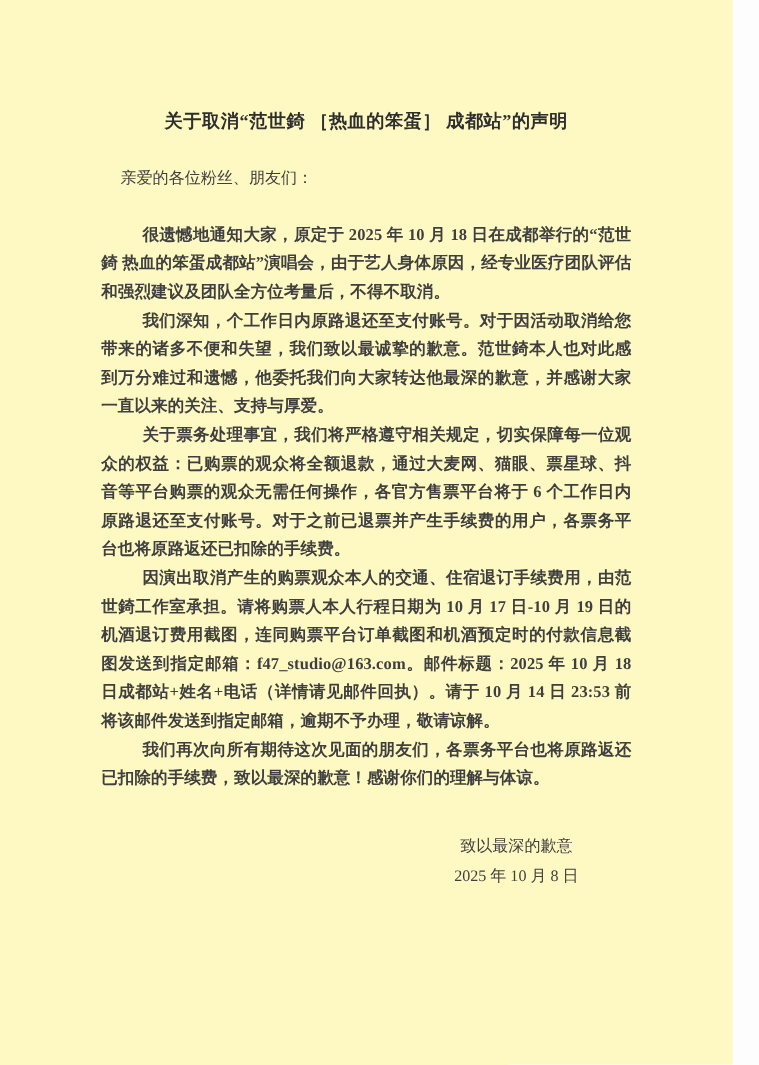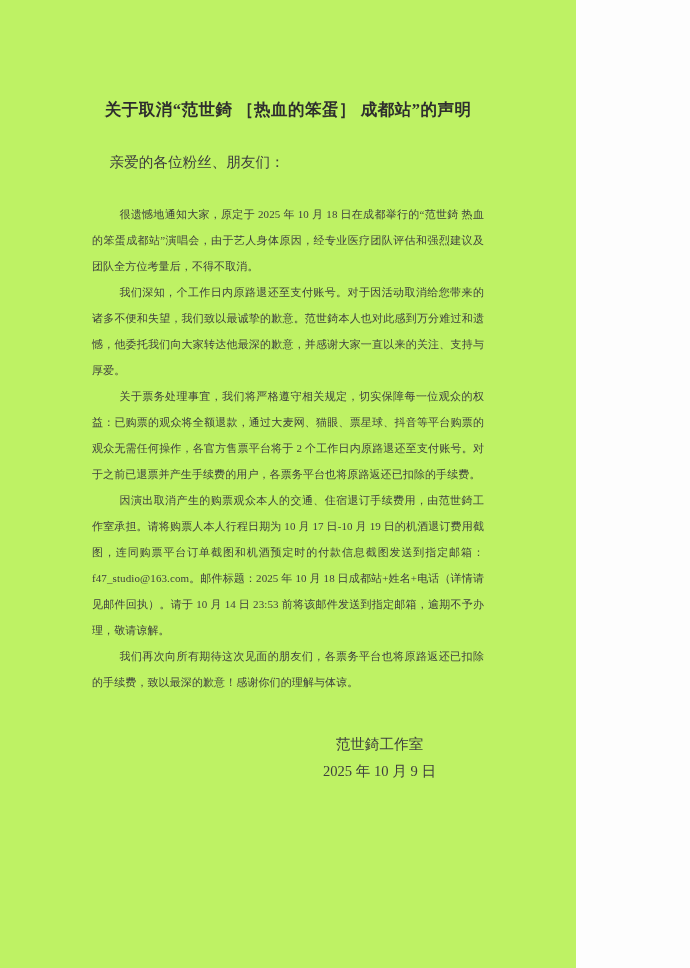--- a/index.html
+++ b/index.html
@@ -9,48 +9,49 @@
   }
   body {
     width: 690px;
     height: 968px;
     overflow: hidden;
     font-family: "Liberation Serif", "DejaVu Serif", serif;
     color: #3f3f3f;
   }
   .page {
     box-sizing: border-box;
-    width: 576px;
+    width: 666px;
     height: 968px;
     padding: 97px 92px 0 92px;
-    background: #bef264;
+    background: #fef9c3;
   }
   .title {
     margin: 0 0 26px 0;
     font-size: 16.5px;
     font-weight: 700;
     line-height: 26px;
     text-align: center;
     color: #2e2e2e;
     letter-spacing: 0.5px;
   }
   .greeting {
     margin: 0 0 26px 0;
     font-size: 14.6px;
     line-height: 26px;
     text-indent: 1.2em;
     font-family: Liberation Serif, serif;
   }
   .para {
     margin: 0;
-    font-size: 11px;
+    font-size: 15px;
     line-height: 26px;
     text-indent: 2.5em;
     text-align: justify;
     letter-spacing: 0.1px;
+    font-weight: bold;
   }
   .signature-block {
     margin: 36px 48px 0 auto;
     width: fit-content;
     text-align: center;
     font-size: 14.6px;
     line-height: 27px;
   }
   .signature-block .sig-line {
     white-space: nowrap;
@@ -62,24 +63,24 @@
 <div class="page">
 
   <h1 class="title">关于取消“范世錡 ［热血的笨蛋］ 成都站”的声明</h1>
 
   <p class="greeting">亲爱的各位粉丝、朋友们：</p>
 
   <p class="para">很遗憾地通知大家，原定于 2025 年 10 月 18 日在成都举行的“范世錡 热血的笨蛋成都站”演唱会，由于艺人身体原因，经专业医疗团队评估和强烈建议及团队全方位考量后，不得不取消。</p>
 
   <p class="para">我们深知，个工作日内原路退还至支付账号。对于因活动取消给您带来的诸多不便和失望，我们致以最诚挚的歉意。范世錡本人也对此感到万分难过和遗憾，他委托我们向大家转达他最深的歉意，并感谢大家一直以来的关注、支持与厚爱。</p>
 
-  <p class="para">关于票务处理事宜，我们将严格遵守相关规定，切实保障每一位观众的权益：已购票的观众将全额退款，通过大麦网、猫眼、票星球、抖音等平台购票的观众无需任何操作，各官方售票平台将于 2 个工作日内原路退还至支付账号。对于之前已退票并产生手续费的用户，各票务平台也将原路返还已扣除的手续费。</p>
+  <p class="para">关于票务处理事宜，我们将严格遵守相关规定，切实保障每一位观众的权益：已购票的观众将全额退款，通过大麦网、猫眼、票星球、抖音等平台购票的观众无需任何操作，各官方售票平台将于 6 个工作日内原路退还至支付账号。对于之前已退票并产生手续费的用户，各票务平台也将原路返还已扣除的手续费。</p>
 
   <p class="para">因演出取消产生的购票观众本人的交通、住宿退订手续费用，由范世錡工作室承担。请将购票人本人行程日期为 10 月 17 日-10 月 19 日的机酒退订费用截图，连同购票平台订单截图和机酒预定时的付款信息截图发送到指定邮箱：f47_studio@163.com。邮件标题：2025 年 10 月 18 日成都站+姓名+电话（详情请见邮件回执）。请于 10 月 14 日 23:53 前将该邮件发送到指定邮箱，逾期不予办理，敬请谅解。</p>
 
   <p class="para">我们再次向所有期待这次见面的朋友们，各票务平台也将原路返还已扣除的手续费，致以最深的歉意！感谢你们的理解与体谅。</p>
 
   <div class="signature-block">
-    <div class="sig-line">范世錡工作室</div>
-    <div class="sig-line">2025 年 10 月 9 日</div>
+    <div class="sig-line">致以最深的歉意</div>
+    <div class="sig-line">2025 年 10 月 8 日</div>
   </div>
 
 </div>
 
 </body></html>

